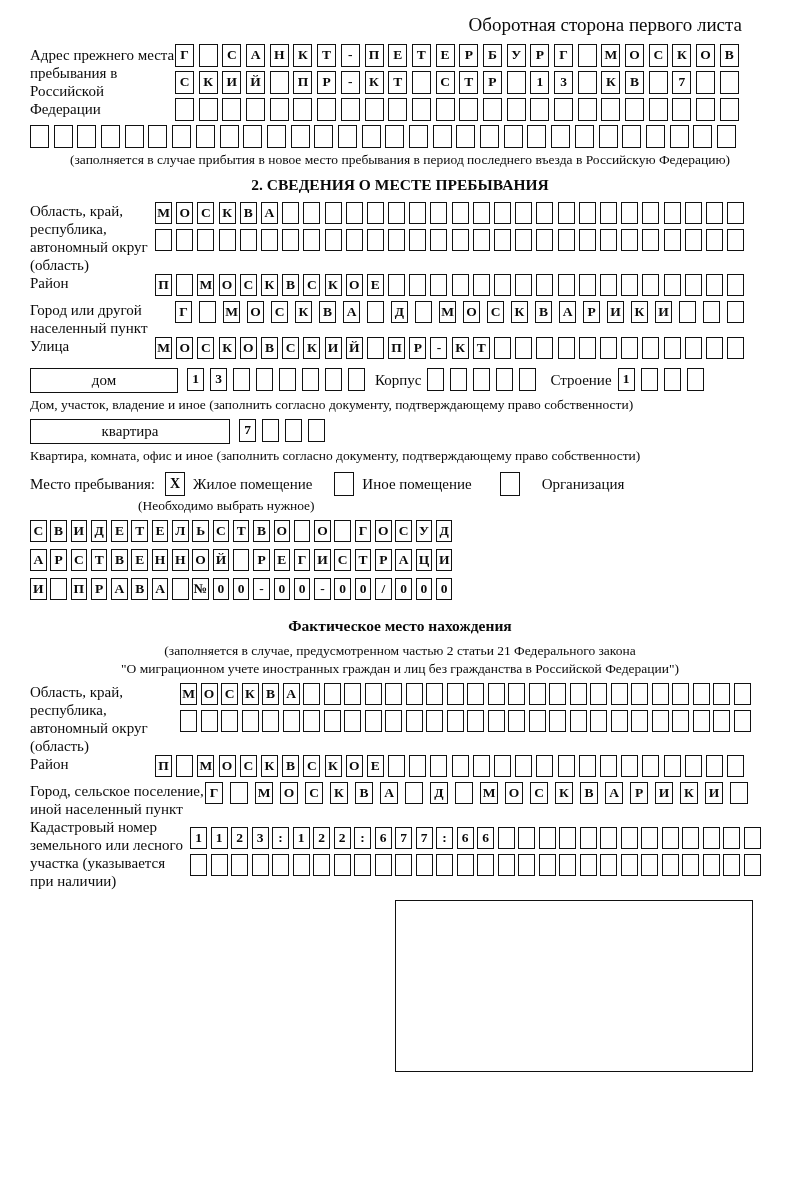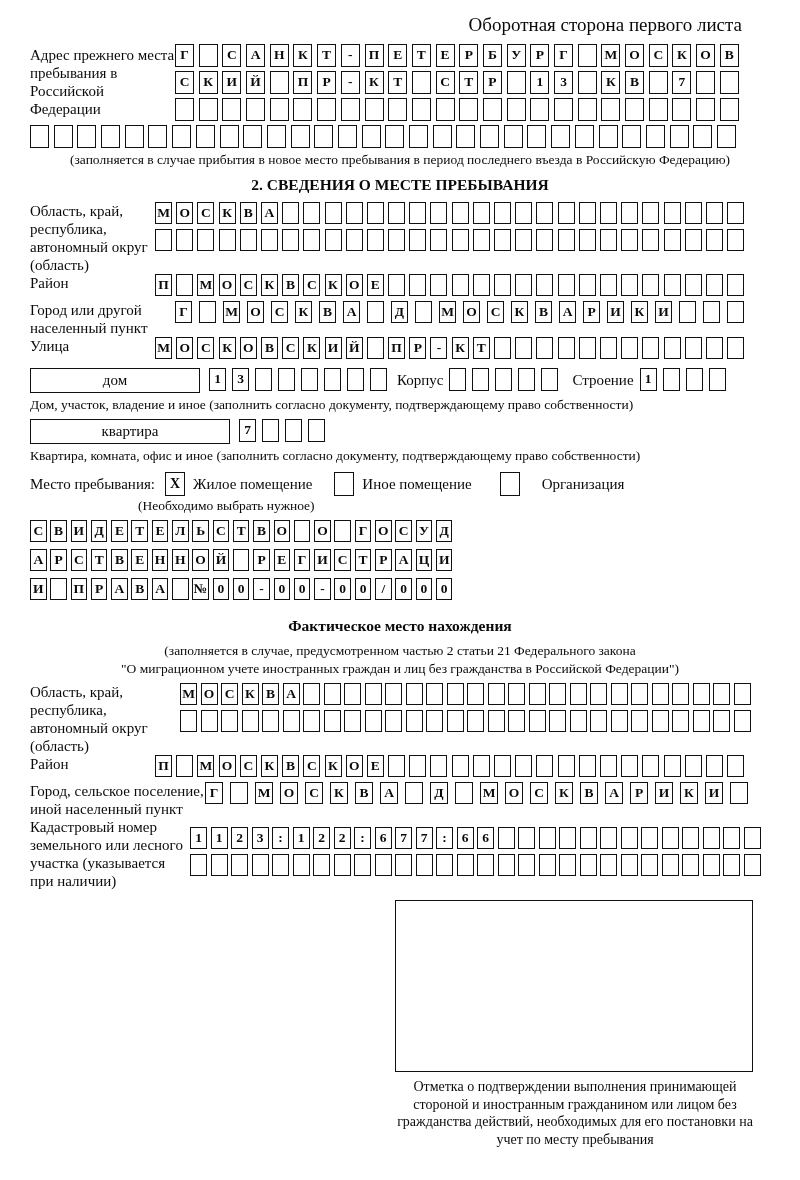--- a/index.html
+++ b/index.html
@@ -32,21 +32,21 @@
   .gdoc .cell{width:16.5px;height:22px;margin-right:3.8px;}
   .gfact .cell{width:17px;height:22px;margin-right:3.5px;}
   .gcity2 .cell{width:18px;height:22px;margin-right:7px;}
   .ghouse .cell{width:17px;height:23px;margin-right:6px;}
   .note{font-size:13.5px;text-align:center;margin:2px 0 0 0;}
   .title{font-size:15.5px;font-weight:bold;text-align:center;margin:8px 0 8px 0;}
   .boxlabel{
     box-sizing:border-box;border:1.4px solid #111;height:25px;
     font-size:15px;line-height:22px;text-align:center;flex:none;
   }
-  .dom-box{width:170px;margin-right:9px;text-align:center;}
+  .dom-box{width:148px;margin-right:9px;text-align:center;}
   .kv-box{width:200px;margin-right:9px;}
   .inline-lbl{font-size:15px;line-height:24px;flex:none;}
   .chk{
     box-sizing:border-box;display:inline-block;flex:none;
     width:20px;height:24px;border:1.4px solid #111;
     text-align:center;font-size:14px;line-height:21px;font-weight:bold;
   }
   .stamp-box{
     box-sizing:border-box;width:358px;height:172px;border:1.6px solid #111;
     margin-left:365px;margin-top:10px;
@@ -161,15 +161,14 @@
 
   <div class="frow">
     <div class="lbl lbl-cad">Кадастровый номер земельного или лесного участка (указывается при наличии)</div>
     <div class="col" style="margin-top:9px;">
       <div class="cells gfact"><span class="cell">1</span><span class="cell">1</span><span class="cell">2</span><span class="cell">3</span><span class="cell">:</span><span class="cell">1</span><span class="cell">2</span><span class="cell">2</span><span class="cell">:</span><span class="cell">6</span><span class="cell">7</span><span class="cell">7</span><span class="cell">:</span><span class="cell">6</span><span class="cell">6</span><span class="cell"></span><span class="cell"></span><span class="cell"></span><span class="cell"></span><span class="cell"></span><span class="cell"></span><span class="cell"></span><span class="cell"></span><span class="cell"></span><span class="cell"></span><span class="cell"></span><span class="cell"></span><span class="cell"></span></div>
       <div class="cells gfact"><span class="cell"></span><span class="cell"></span><span class="cell"></span><span class="cell"></span><span class="cell"></span><span class="cell"></span><span class="cell"></span><span class="cell"></span><span class="cell"></span><span class="cell"></span><span class="cell"></span><span class="cell"></span><span class="cell"></span><span class="cell"></span><span class="cell"></span><span class="cell"></span><span class="cell"></span><span class="cell"></span><span class="cell"></span><span class="cell"></span><span class="cell"></span><span class="cell"></span><span class="cell"></span><span class="cell"></span><span class="cell"></span><span class="cell"></span><span class="cell"></span><span class="cell"></span></div>
     </div>
   </div>
 
   <div class="stamp-box"></div>
-  <div class="stamp-caption">Отметка о подтверждении выполнения принимающей стороной и иностранным гражданином или лицом без гражданства действий, необходимых для его постановки на учет по месту пребывания</div>
 
 </div>
 
 </body></html>

